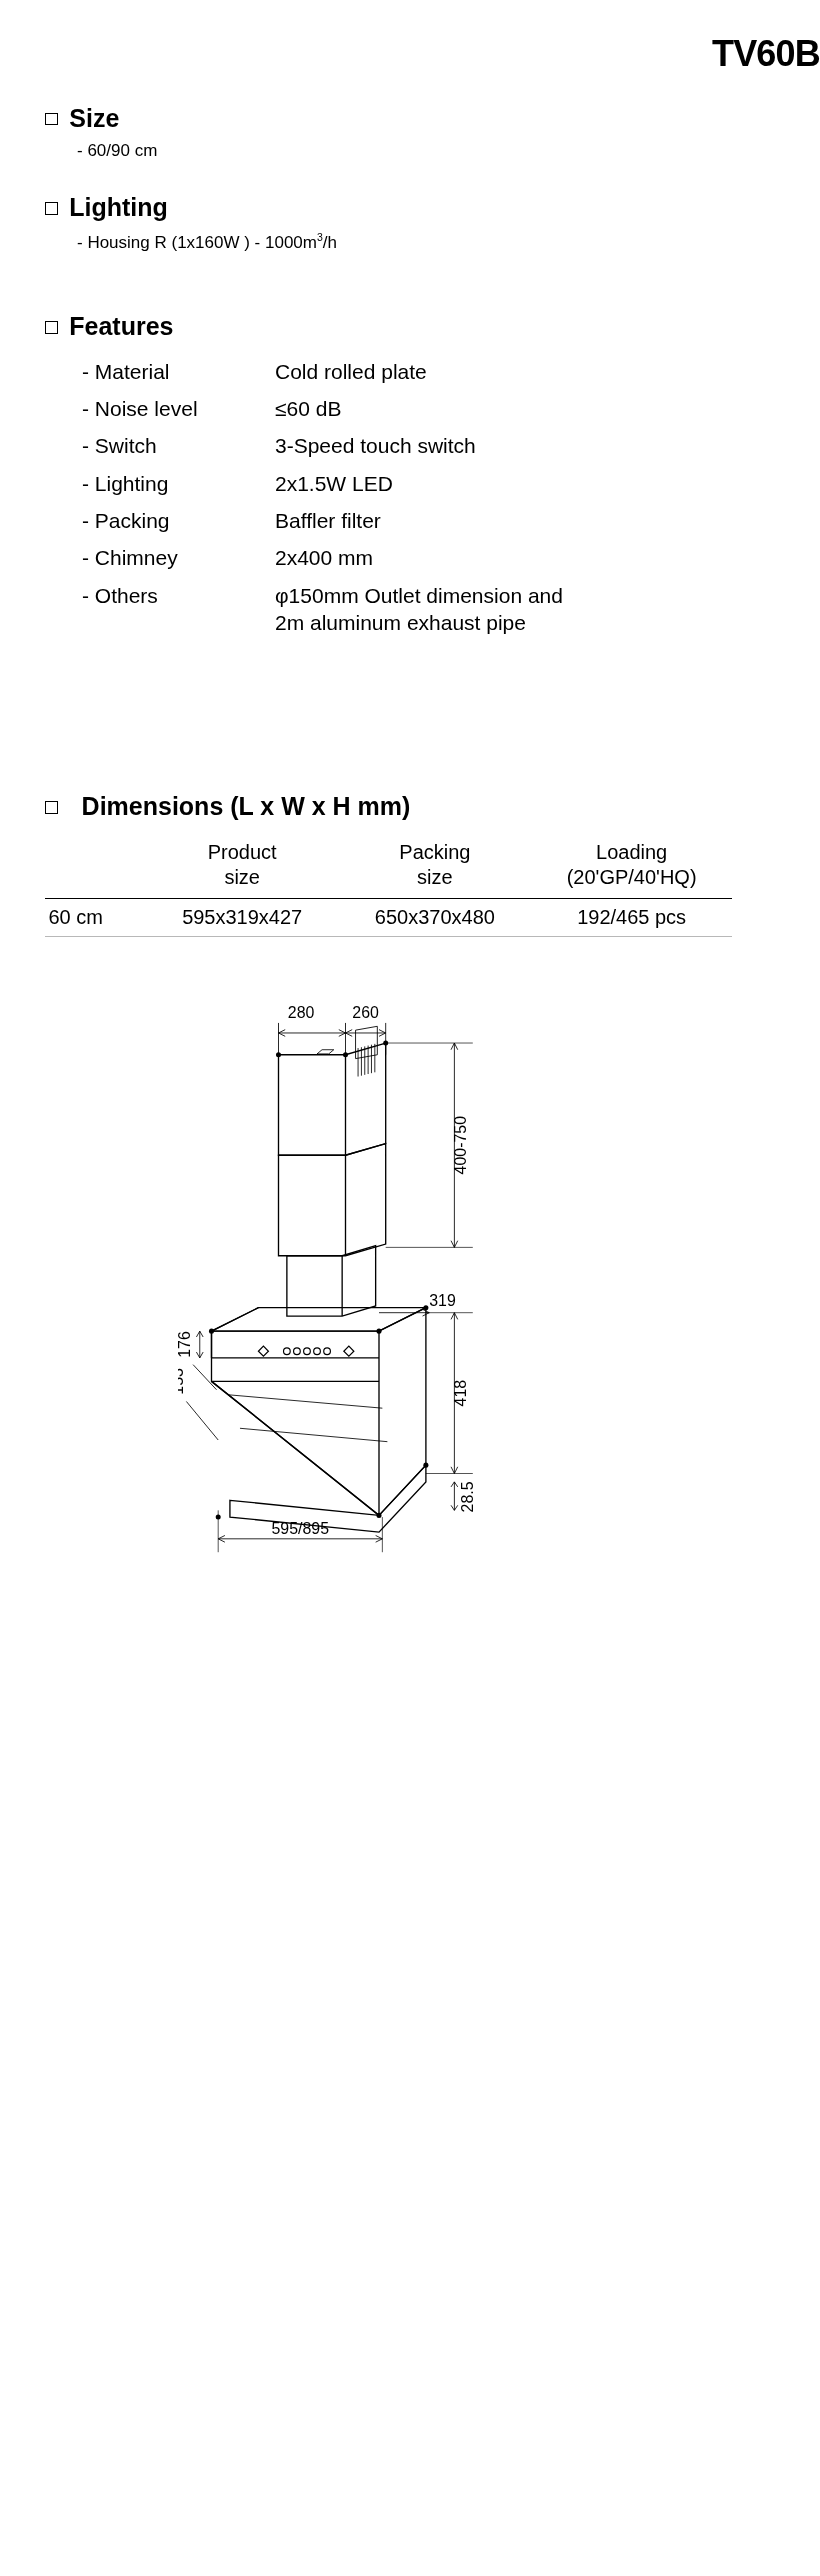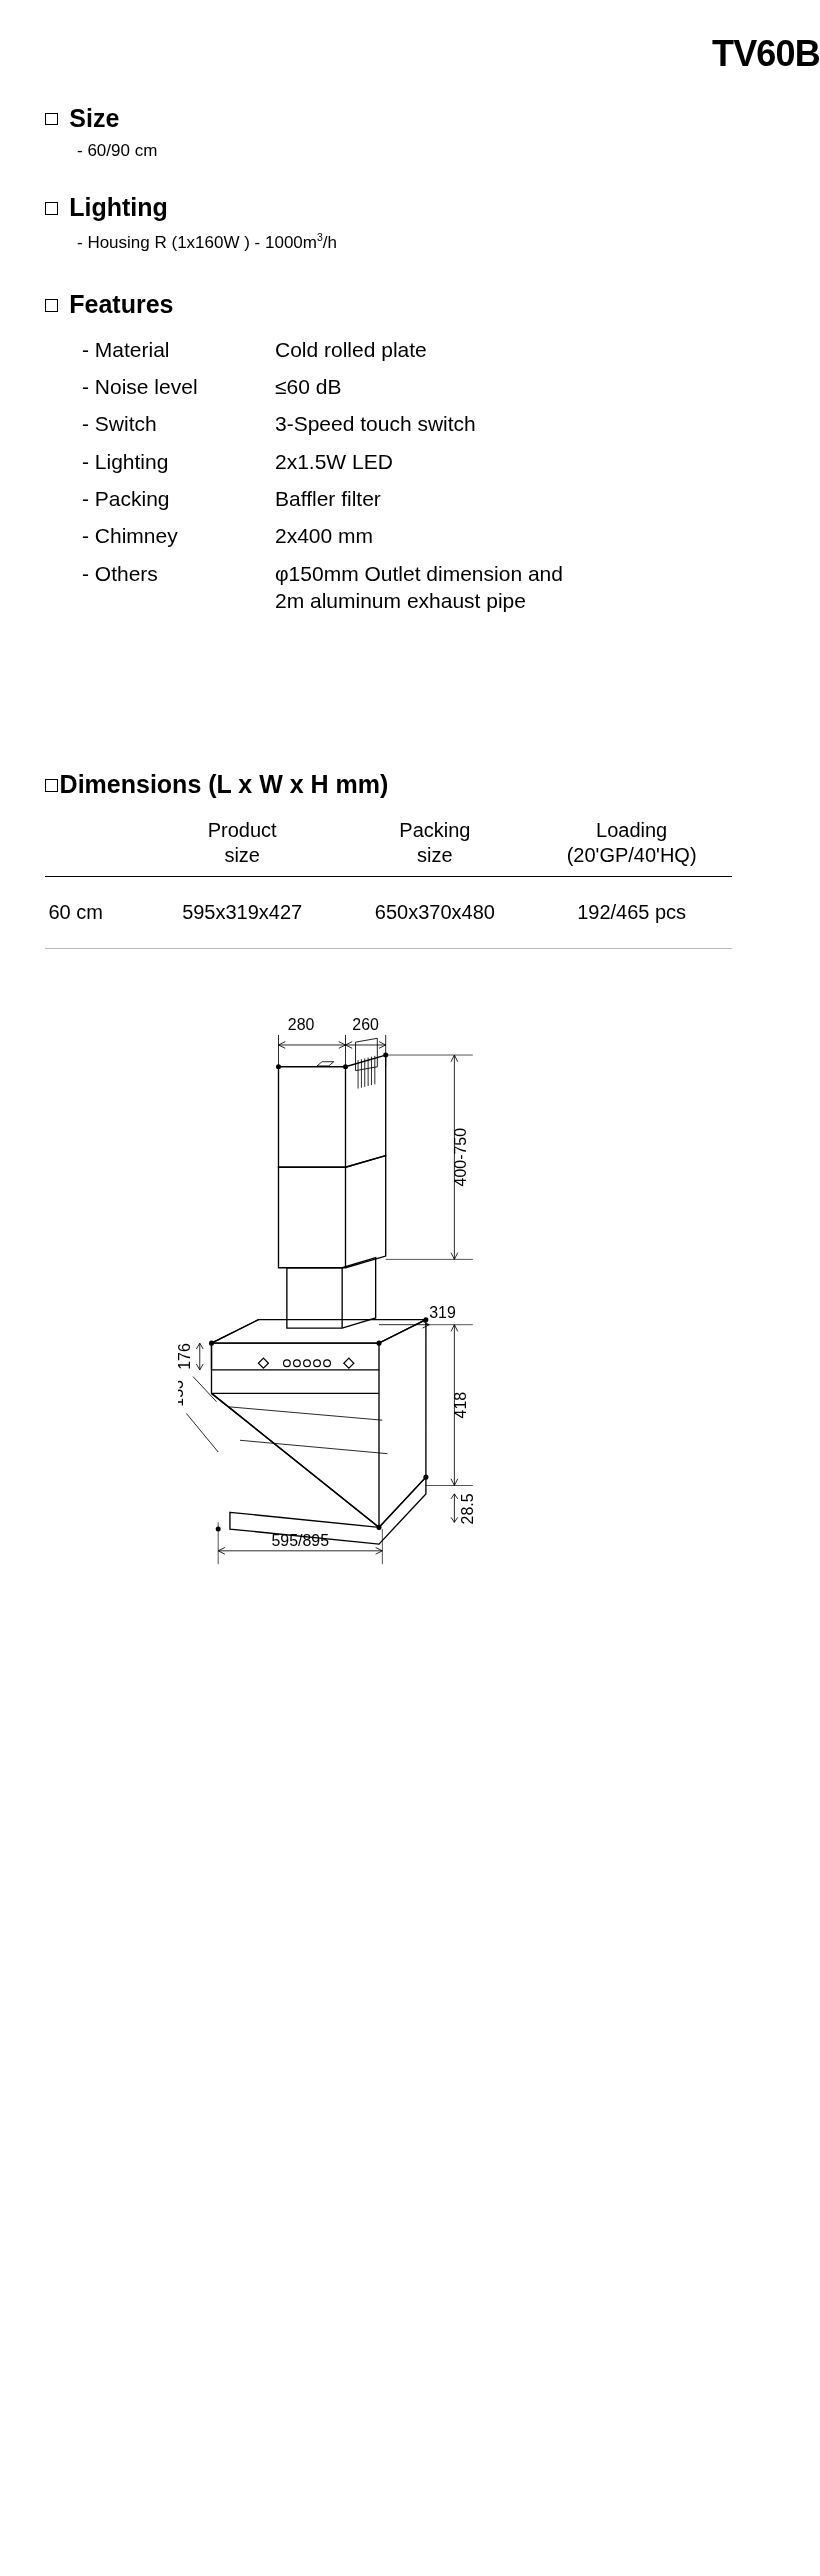--- a/index.html
+++ b/index.html
@@ -51,21 +51,21 @@
     position: relative;
     top: 0.8px;
   }
   .sub-line {
     font-size: 17px;
     margin: 7.5px 0 0 32px;
     line-height: 1.35;
   }
   sup { font-size: 0.62em; vertical-align: super; }
 
-  .features-wrap { margin-top: 36px; }
+  .features-wrap { margin-top: 58px; }
   .features-table {
     margin: 11.7px 0 0 37px;
     border-collapse: collapse;
   }
   .features-table td {
     font-size: 21px;
     padding: 5px 0 5px 0;
     vertical-align: top;
     line-height: 1.3;
   }
@@ -74,42 +74,42 @@
     padding-right: 8.4px;
     white-space: nowrap;
   }
   .features-table td.val { width: 436px; }
   .val-line2 { display: block; }
 
   .dims-wrap { margin-top: 151px; }
   .dims-head {
     display: flex;
     align-items: center;
-    gap: 2px;
+    gap: 24px;
     font-size: 25px;
     font-weight: bold;
     padding-left: 45px;
   }
   table.dims {
     margin: 15px 0 0 45px;
     border-collapse: collapse;
     width: 687px;
     font-size: 20px;
   }
   table.dims th {
     font-weight: normal;
     text-align: center;
     padding: 3.4px 5px 8.4px 5px;
     line-height: 1.25;
     vertical-align: bottom;
   }
   table.dims thead tr.hdr th { border-bottom: 1.7px solid #000; margin-top: 44px; }
   table.dims td {
     text-align: center;
-    padding: 24px 5px;
+    padding: 7px 5px;
     border-bottom: 0.8px solid #b8b8b8;
     white-space: nowrap;
     margin-top: 24px;
   }
   table.dims td.rowlbl { text-align: left; padding-left: 3.4px; width: 92px; }
   table.dims col.c0 { width: 101px; }
   table.dims col.c1 { width: 193px; }
   table.dims col.c2 { width: 193px; }
   table.dims col.c3 { width: 201px; }
 

